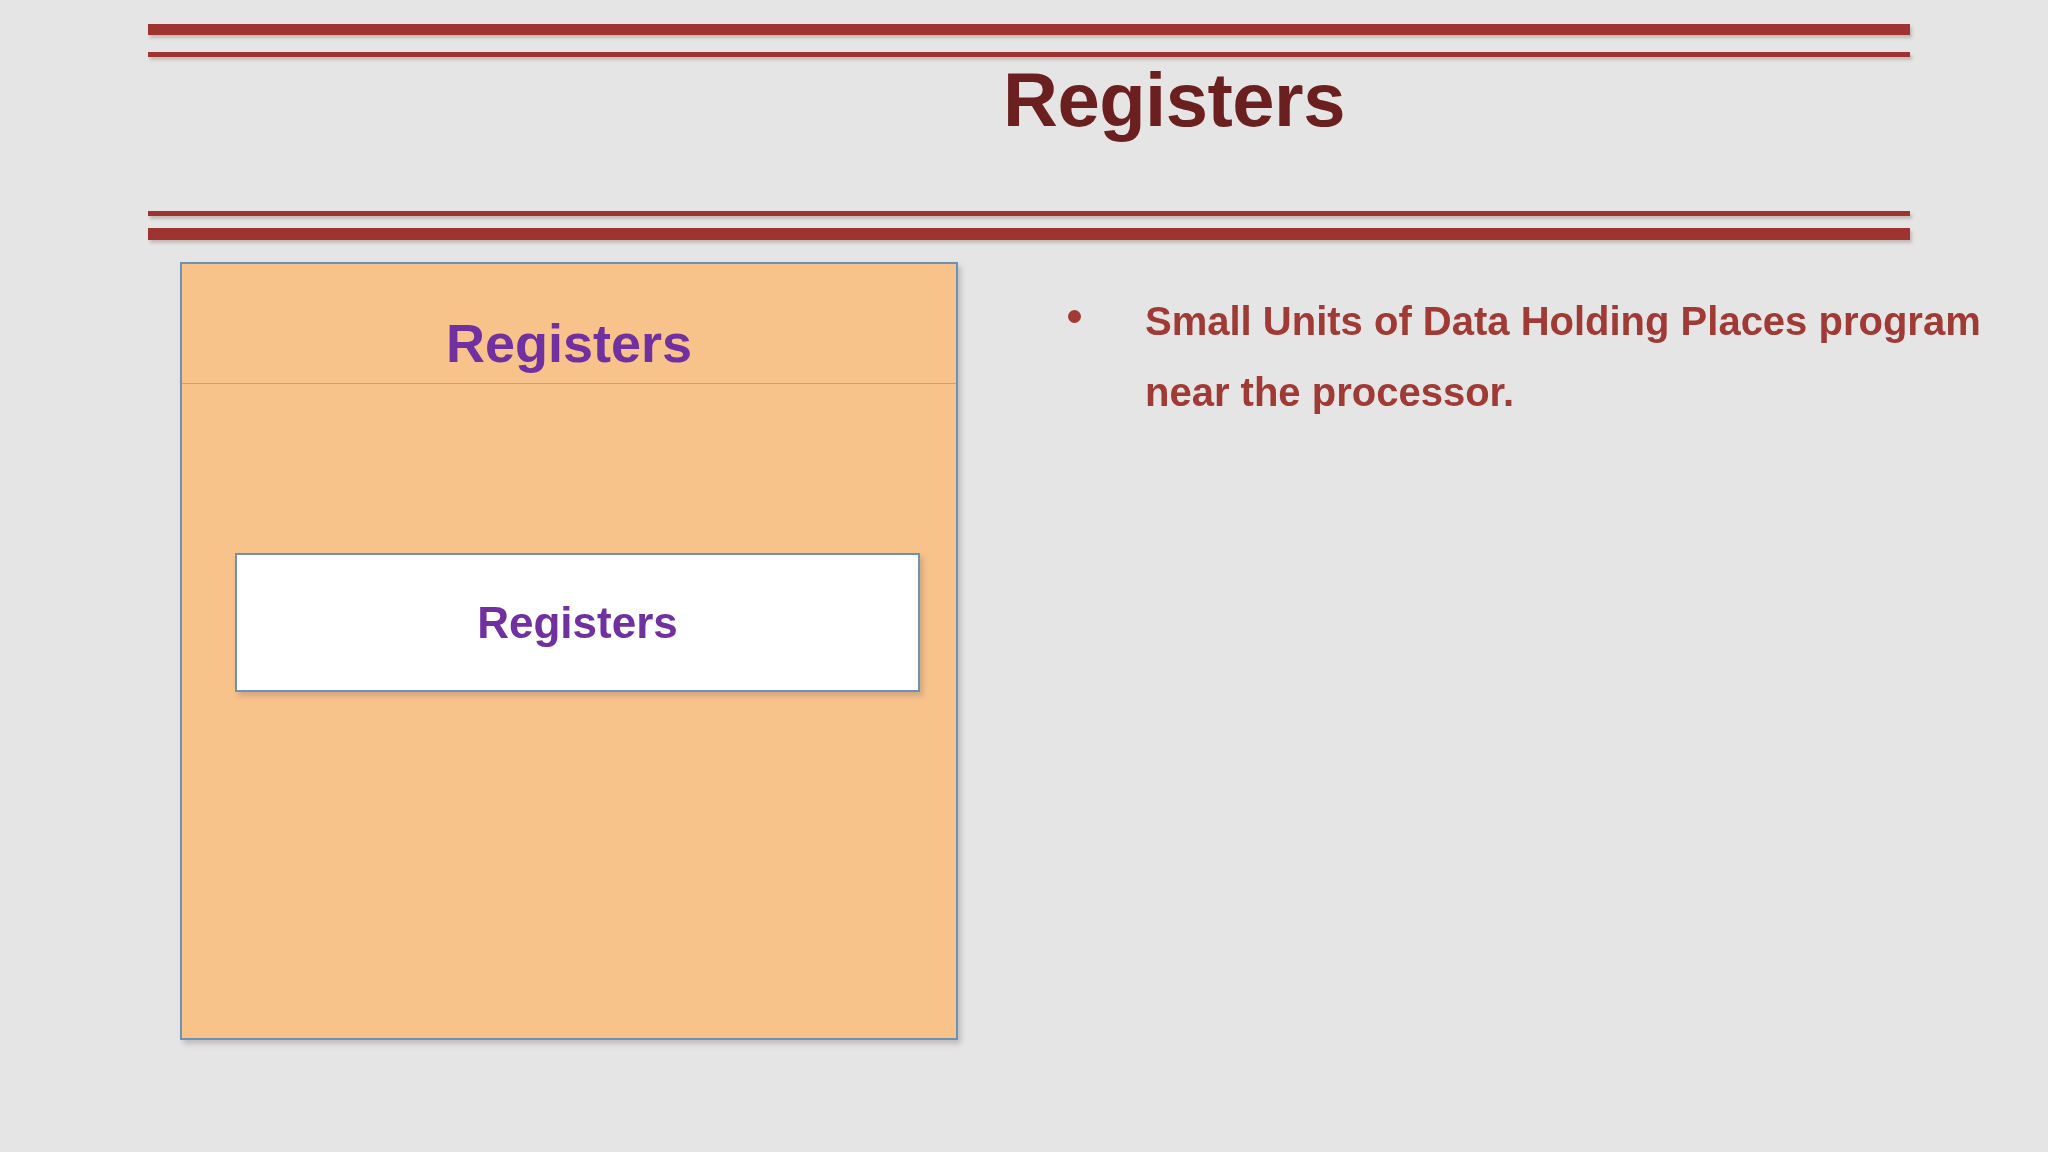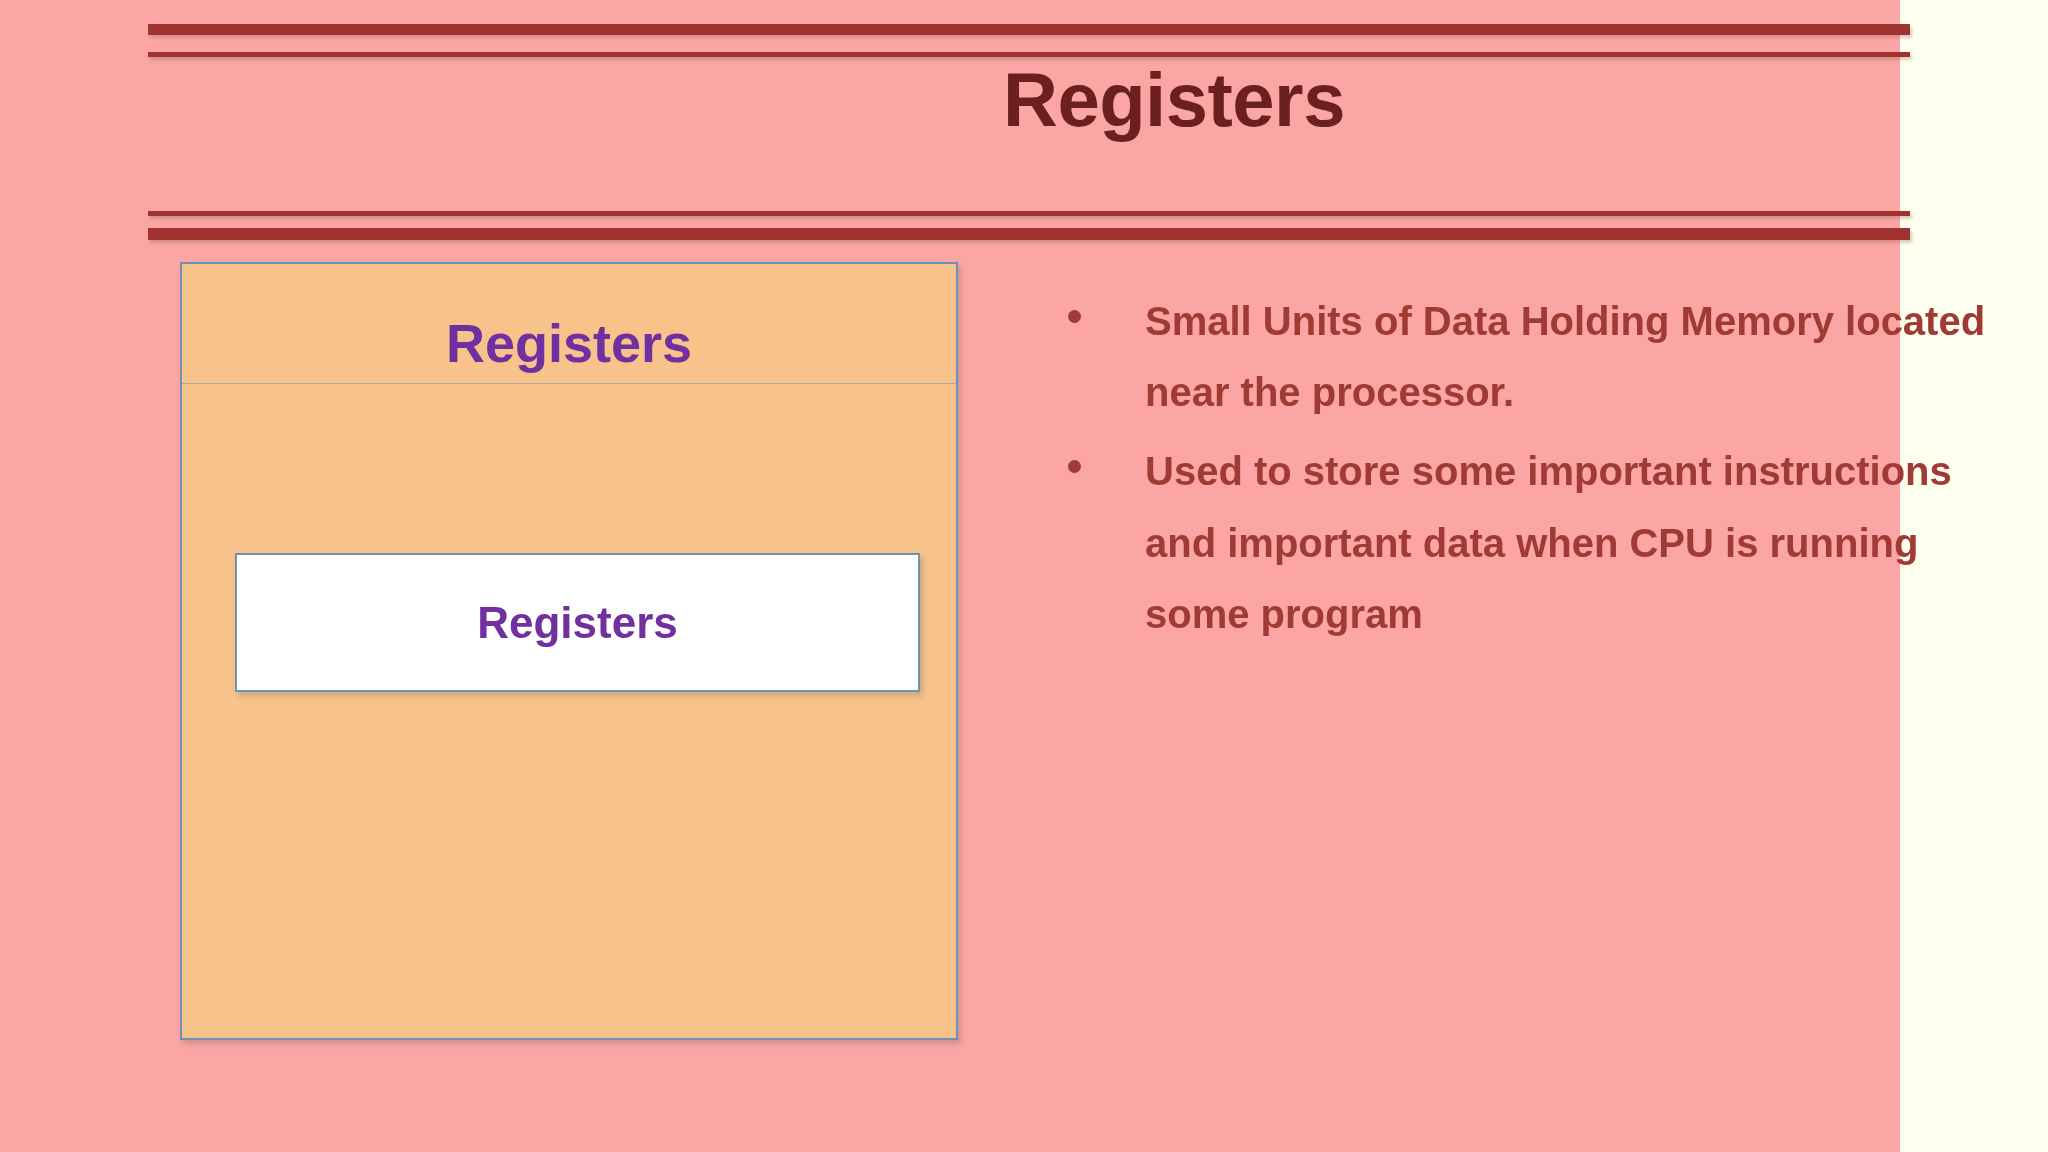--- a/index.html
+++ b/index.html
@@ -9,23 +9,23 @@
   body {
     width: 2048px;
     height: 1152px;
     background: #fffff0;
     font-family: "Liberation Sans", sans-serif;
     overflow: hidden;
   }
 
   .slide {
     position: relative;
-    width: 1900px;
+    width: 2048px;
     height: 1152px;
-    background: #fca5a5;
+    background: #e5e5e5;
   }
 
   
   .rule {
     position: absolute;
     background: #9e3330;
     box-shadow: 2px 3px 3px rgba(120, 90, 80, 0.30);
   }
   .rule-top-thick {
     left: 148px;
@@ -174,21 +174,17 @@
     <div class="diagram-outer-label">Registers</div>
     <div class="diagram-sub"></div>
     <div class="diagram-inner">
       <div class="diagram-inner-label">Registers</div>
     </div>
   </div>
 
   <div class="bullets">
     <div class="bullet-row">
       <span class="bullet-dot"></span>
-      <div class="bullet-text">Small Units of Data Holding Memory located near the processor.</div>
-    </div>
-    <div class="bullet-row">
-      <span class="bullet-dot"></span>
-      <div class="bullet-text">Used to store some important instructions and important data when CPU is running some program</div>
+      <div class="bullet-text">Small Units of Data Holding Places program near the processor.</div>
     </div>
   </div>
 
 </div>
 
 </body></html>

